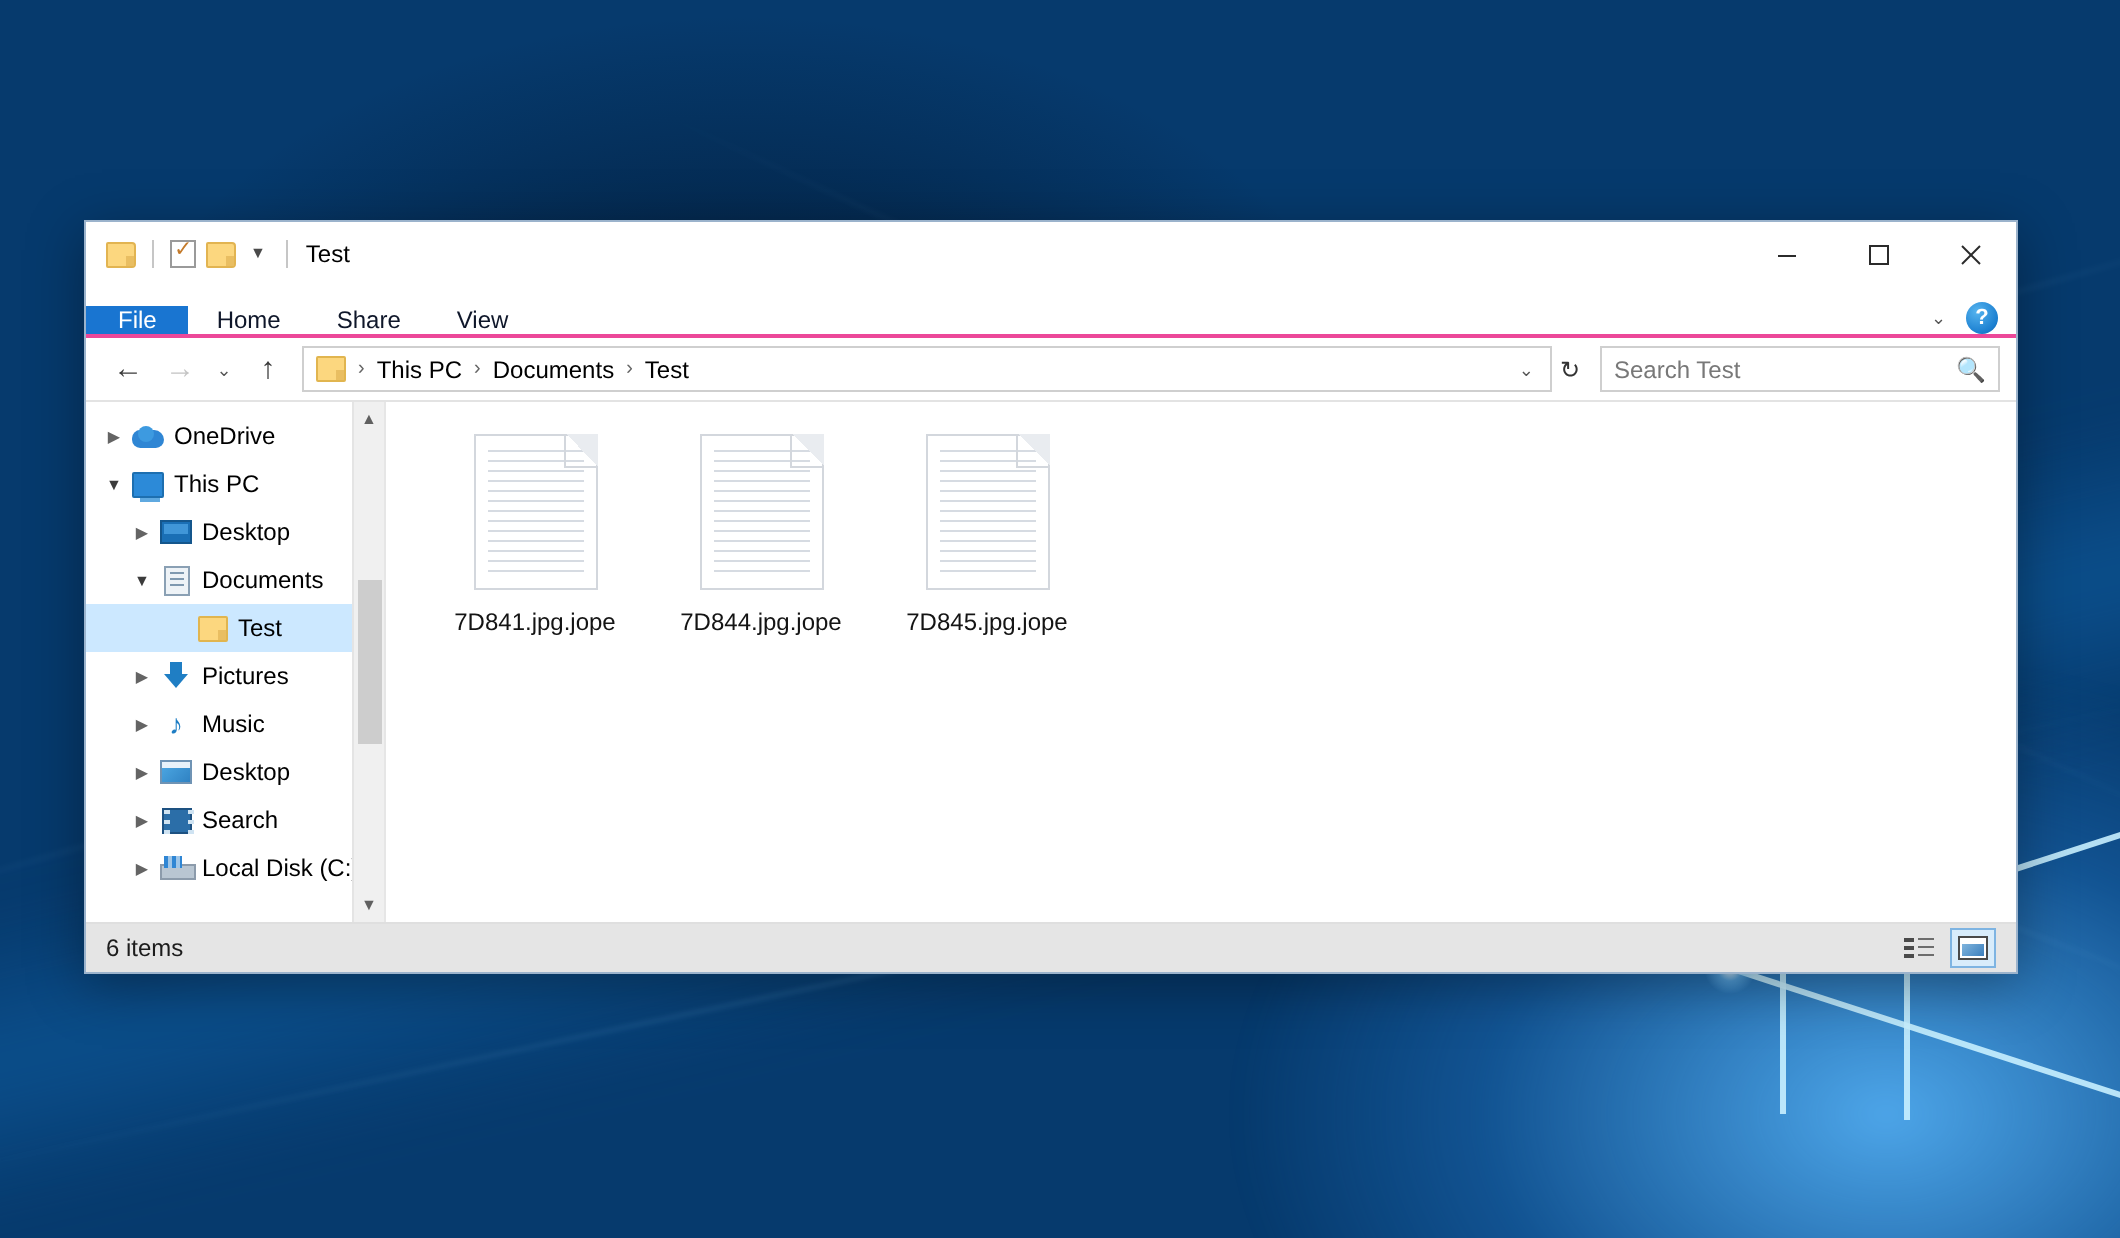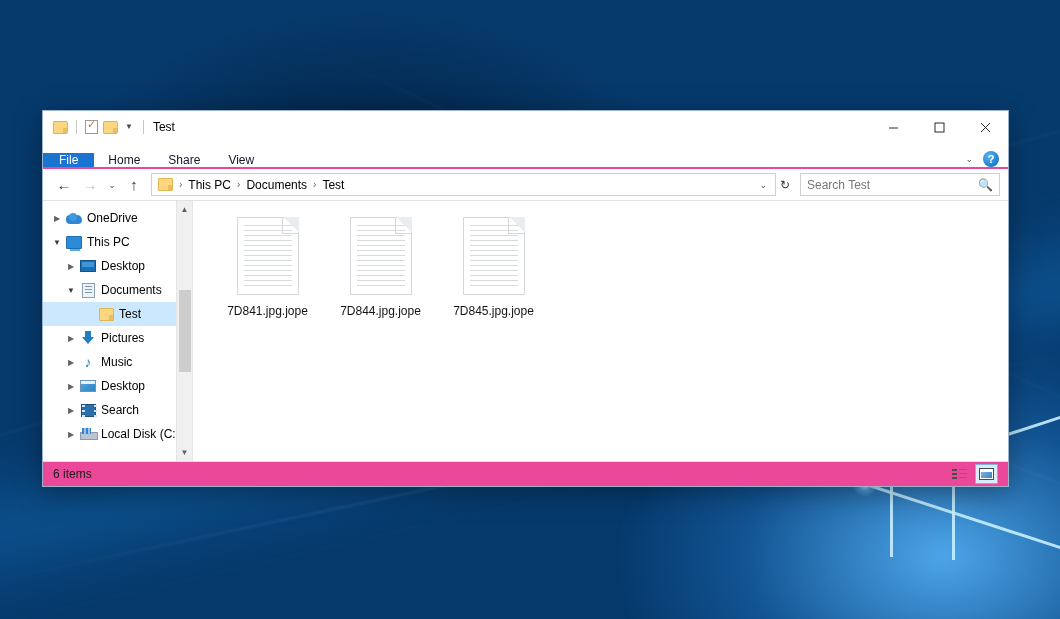--- a/index.html
+++ b/index.html
@@ -236,21 +236,21 @@
   }
   .doc-ico .fold {
     position: absolute; right: -1px; top: -1px; width: 17px; height: 17px;
     background: linear-gradient(225deg, #e9ecf0 0%, #e9ecf0 50%, transparent 50%);
     border-left: 1px solid #d3d7dd; border-bottom: 1px solid #d3d7dd;
   }
   .fname { margin-top: 9px; font-size: 12px; color: #141414; white-space: nowrap; }
 
   
   .statusbar {
-    height: 25px; flex: 0 0 25px; background: #ec4899; border-top: 1px solid #dfdfdf;
+    height: 25px; flex: 0 0 25px; background: #e5e5e5; border-top: 1px solid #dfdfdf;
     display: flex; align-items: center; padding: 0 10px; font-size: 12px; color: #1c1c1c;
   }
   .status-right { margin-left: auto; display: flex; align-items: center; gap: 4px; }
   .vbtn {
     width: 23px; height: 20px; display: flex; align-items: center; justify-content: center;
   }
   .vbtn.active { border: 1px solid #7eb4e2; background: #d8ecfb; }
   .ic-details { width: 15px; height: 11px; position: relative; }
   .ic-details::before {
     content: ""; position: absolute; left: 0; top: 0; width: 5px; height: 11px;

